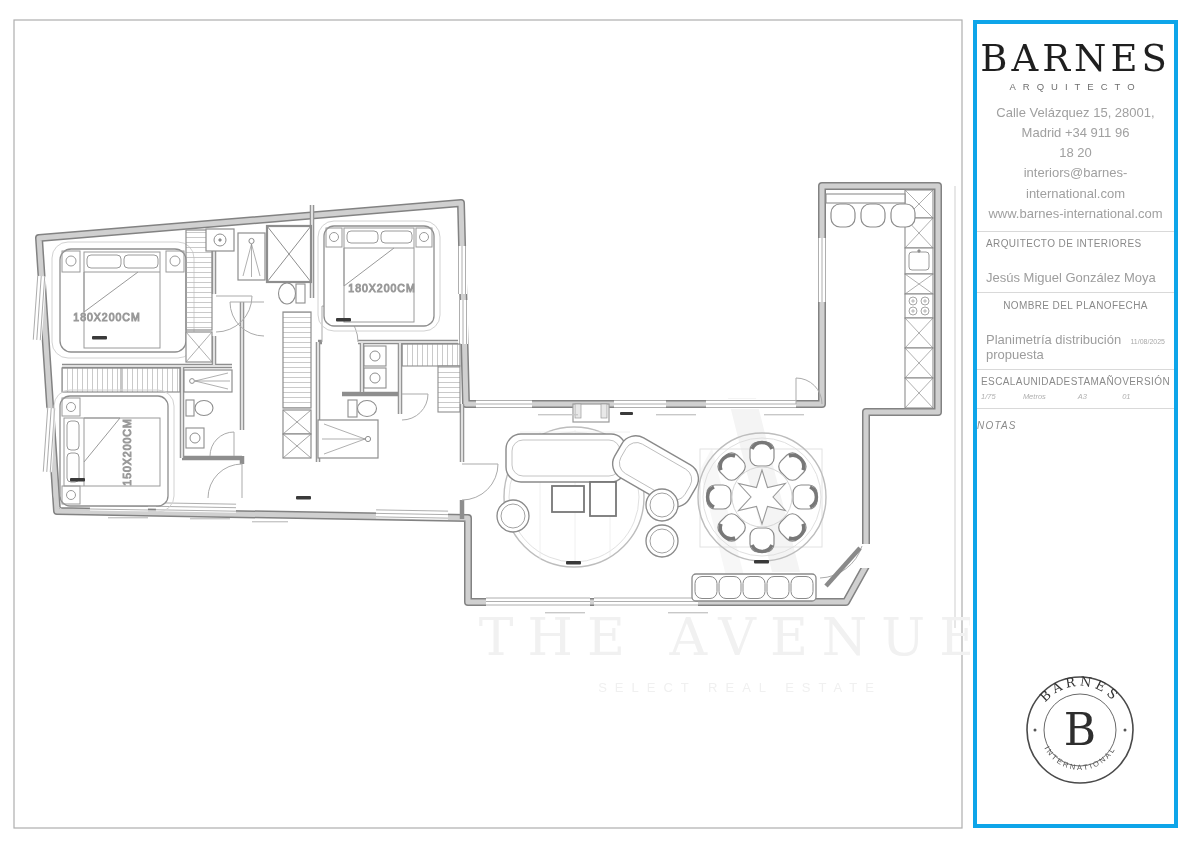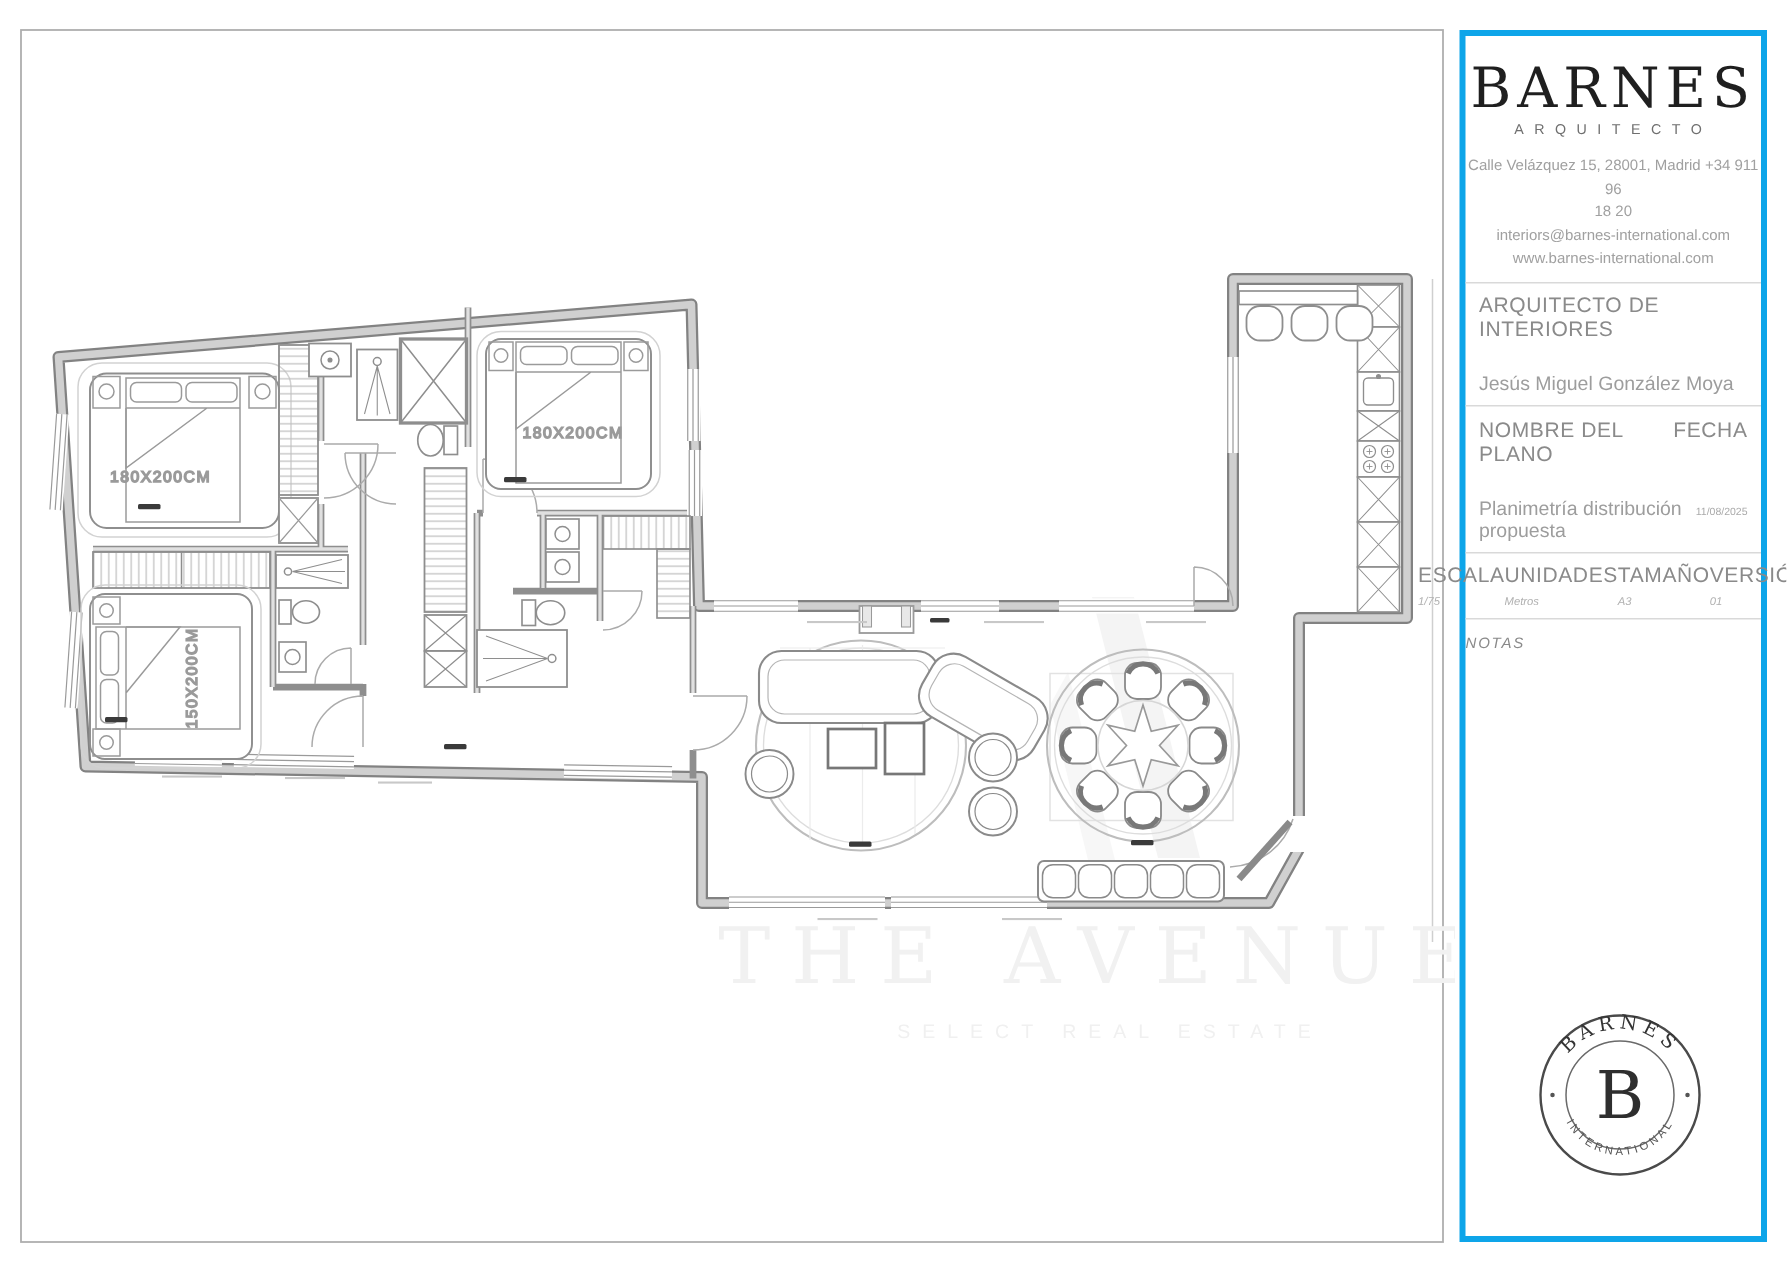--- a/index.html
+++ b/index.html
@@ -5,26 +5,26 @@
   html,body{margin:0;padding:0;background:#fff;}
   .sheet{position:relative;width:1191px;height:842px;background:#ffffff;overflow:hidden;
          font-family:"Liberation Sans",sans-serif;}
   .plan-svg{position:absolute;left:0;top:0;}
   
   .panel{position:absolute;left:973px;top:20px;width:205px;height:808px;
          border:4px solid #0ea5e9;background:#fff;color:#8a8a8a;box-sizing:border-box;}
   .logo{text-align:center;padding-top:16px;}
   .brand{font-family:"DejaVu Serif",serif;font-size:37px;letter-spacing:4px;color:#1f1f1f;line-height:1;}
   .brand-sub{font-size:9.5px;letter-spacing:7px;color:#6f6f6f;margin-top:4px;}
-  .contact{font-size:10px;color:#a0a0a0;line-height:1.55;margin-top:11px;text-align:center;}
+  .contact{font-size:13px;color:#a0a0a0;line-height:1.55;margin-top:11px;text-align:center;}
   .sep{border:0;border-top:1px solid #d9d9d9;margin:7px 0 6px 0;}
   .sec{padding:0 9px;}
-  .lbl{font-size:14px;letter-spacing:.4px;color:#8a8a8a;}
+  .lbl{font-size:10px;letter-spacing:.4px;color:#8a8a8a;}
   .val{font-size:13px;color:#9d9d9d;margin-top:21px;}
-  .row-flex{display:flex;justify-content:space-between;align-items:baseline;}
+  .row-flex{display:flex;justify-content:center;align-items:baseline;}
   .date-val{font-size:7px;color:#aaaaaa;}
   .specs{display:flex;justify-content:center;padding:0 9px;}
   .spec .val{font-size:7.5px;color:#b0b0b0;margin-top:5px;font-style:italic;}
   .notas{font-size:10px;letter-spacing:1.2px;margin-top:11px;color:#8a8a8a;font-style:italic;}
   .stamp-wrap{position:absolute;left:46px;top:648px;}
 </style>
 </head>
 <body>
 
 <div class="sheet">

